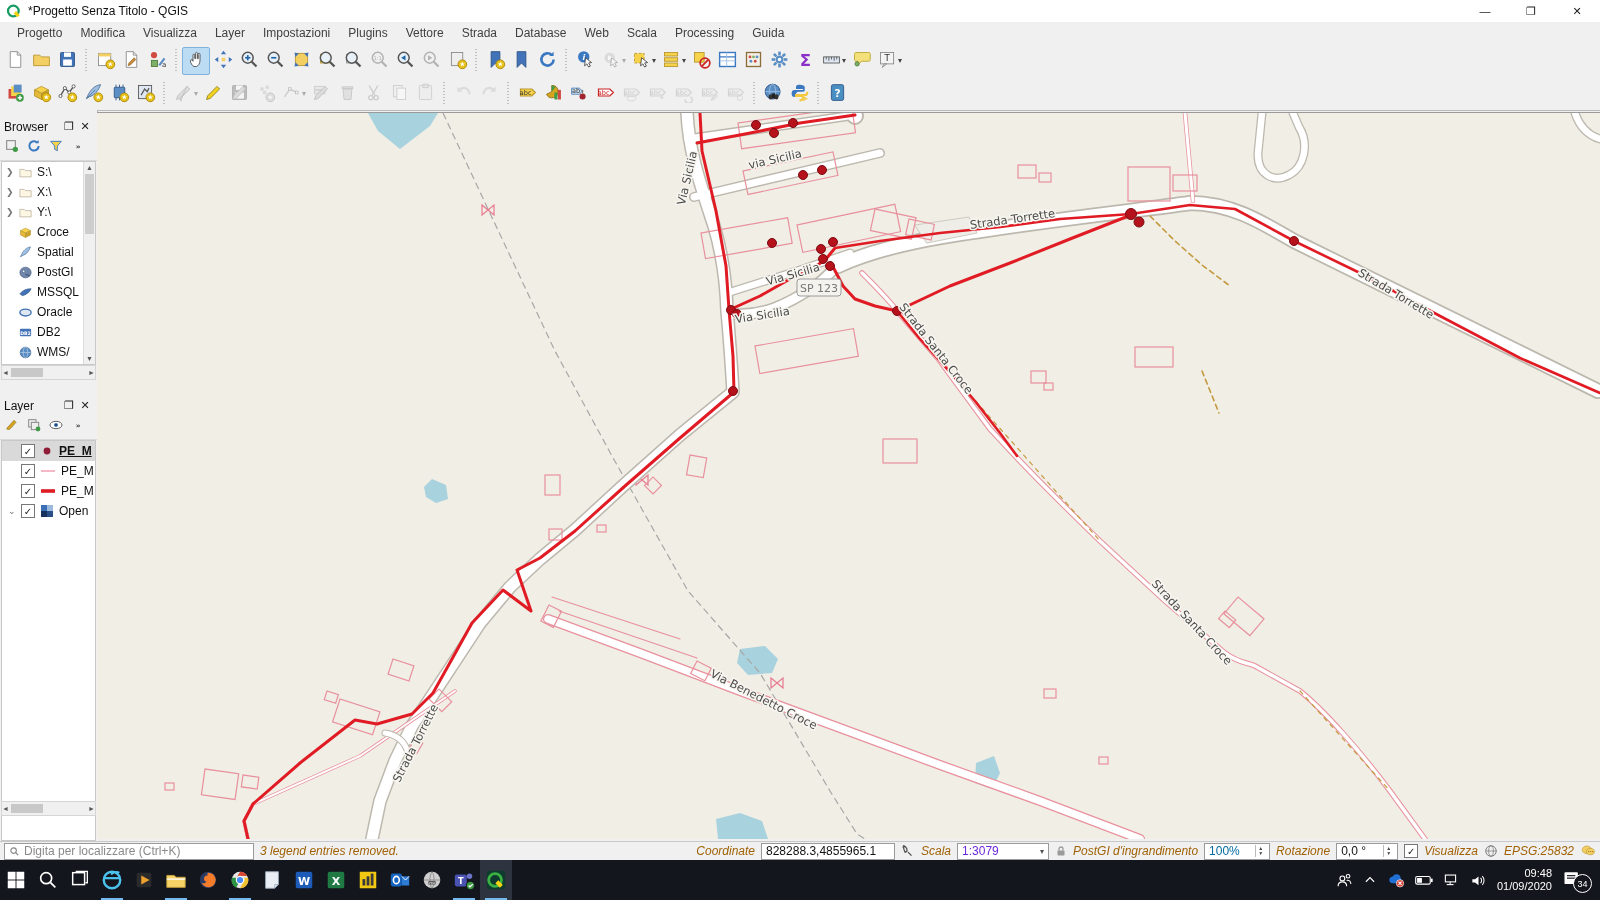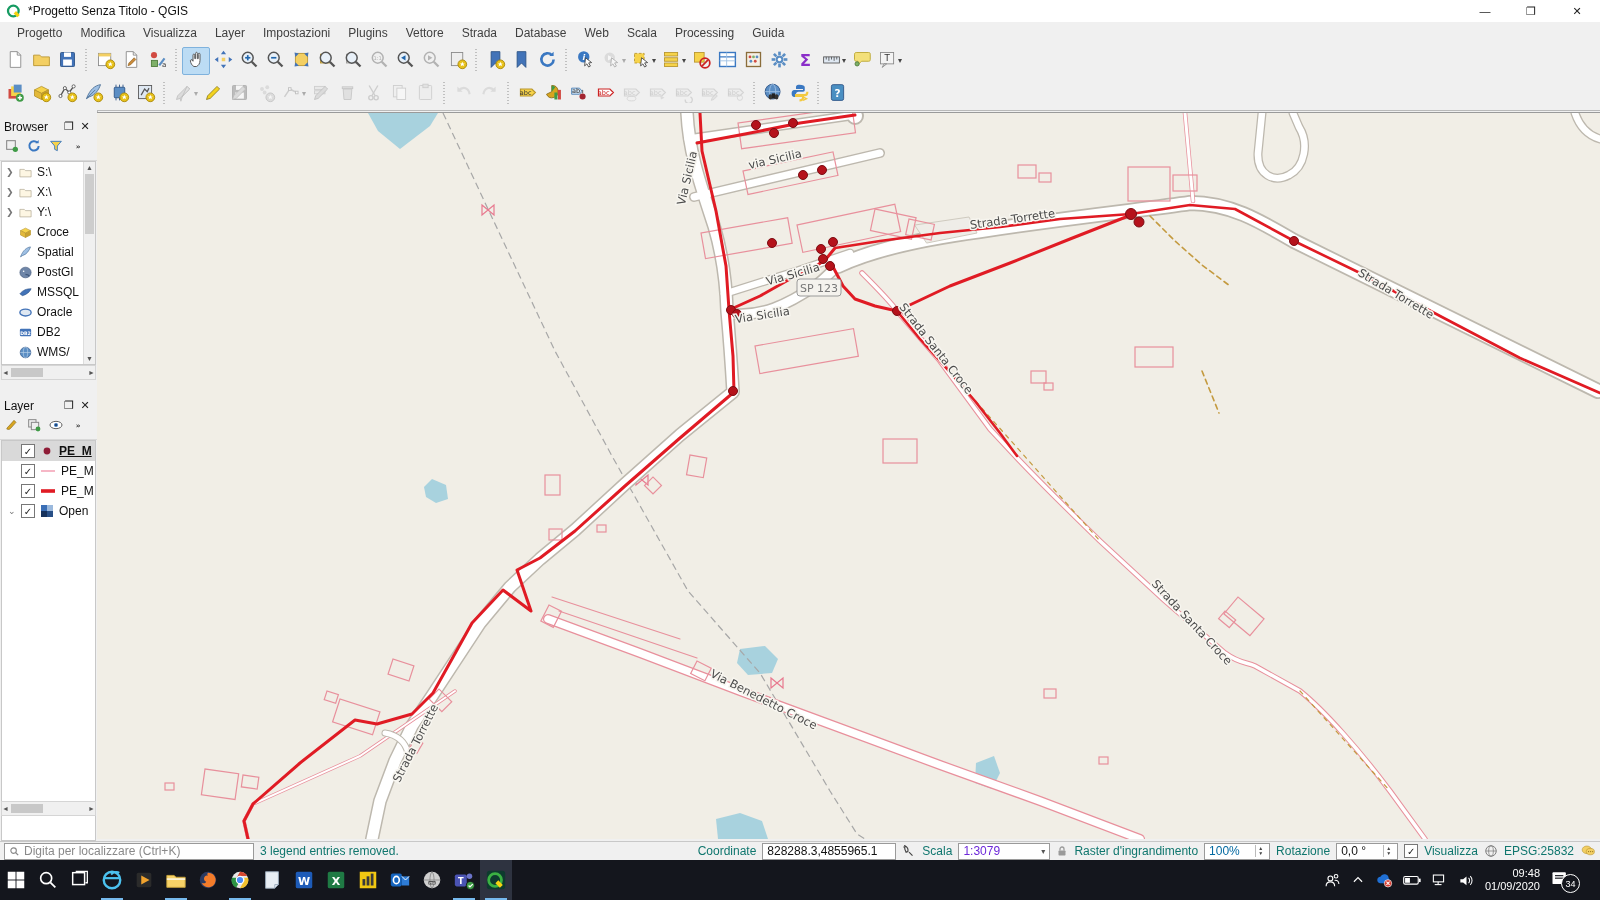--- a/index.html
+++ b/index.html
@@ -47,27 +47,27 @@
   .lname.b{font-weight:bold;text-decoration:underline;}
   
   #map{position:absolute;left:97px;top:112px;width:1503px;height:726px;background:#f1eee6;border-top:1px solid #9a9a9a;}
   #map svg{display:block;}
   
   #statusbar{position:absolute;left:0;top:841px;width:1600px;height:19px;background:#f0f0f0;border-top:1px solid #c8c8c8;display:flex;align-items:center;gap:6px;padding:0 4px;font-size:12px;color:#111;box-sizing:border-box;}
   .sinput{background:#fff;border:1px solid #9a9a9a;height:15px;display:flex;align-items:center;padding:0 4px;font-size:12px;}
   #locator{width:240px;color:#8a8a8a;gap:4px;}
   .spin{display:flex;flex-direction:column;font-size:5px;color:#444;line-height:5px;border-left:1px solid #bbb;padding:1px 2px;}
   .combo{display:flex;align-items:center;gap:8px;}
-  .statict{color:#0f766e;}
+  .statict{color:#a16207;font-style:italic;}
   
   #taskbar{position:absolute;left:0;top:860px;width:1600px;height:40px;background:#14161d;display:flex;align-items:stretch;}
   .tkbtn{width:32px;display:flex;align-items:center;justify-content:center;position:relative;}
   .tkbtn.run::after{content:"";position:absolute;left:5px;right:5px;bottom:0;height:2px;background:#76b9ed;}
   .tkbtn.activeapp{background:#2e3340;}
-  #tray{margin-left:auto;display:flex;align-items:center;gap:10px;padding-right:24px;color:#fff;}
+  #tray{margin-left:auto;display:flex;align-items:center;gap:10px;padding-right:12px;color:#fff;}
   #clock{text-align:right;font-size:11px;line-height:13px;color:#fff;}
   text{font-family:"DejaVu Sans",sans-serif;}
 </style>
 </head>
 <body>
 
 <div id="titlebar">
   <svg class="qlogo" viewBox="0 0 24 24">
     <rect x="2" y="2" width="20" height="20" rx="4" fill="#fff"></rect>
     <circle cx="11" cy="12" r="8" fill="none" stroke="#169b62" stroke-width="3.4"></circle>
@@ -1008,21 +1008,21 @@
     </svg>
   <span class="statict">Scala</span>
   <div class="sinput combo" style="width:82px">
       <span style="color:#6d28d9">1:3079</span>
       <span style="margin-left:auto;color:#555;font-size:8px">▾</span>
     </div>
   <svg width="12" height="13" viewBox="0 0 24 24">
       <rect x="5" y="10" width="14" height="10" rx="1.5" fill="#9a9a9a"></rect>
       <path d="M8 10V7a4 4 0 018 0v3" fill="none" stroke="#9a9a9a" stroke-width="2.6"></path>
     </svg>
-  <span class="statict">Raster d'ingrandimento</span>
+  <span class="statict">PostGI d'ingrandimento</span>
   <div class="sinput" style="width:56px">
       <span style="color:#0369a1">100%</span>
       <span class="spin" style="margin-left:auto">▲<br>▼</span>
     </div>
   <span class="statict">Rotazione</span>
   <div class="sinput" style="width:52px">
       <span style="color:#111">0,0 °</span>
       <span class="spin" style="margin-left:auto">▲<br>▼</span>
     </div>
   <span class="cbox">✓</span>

